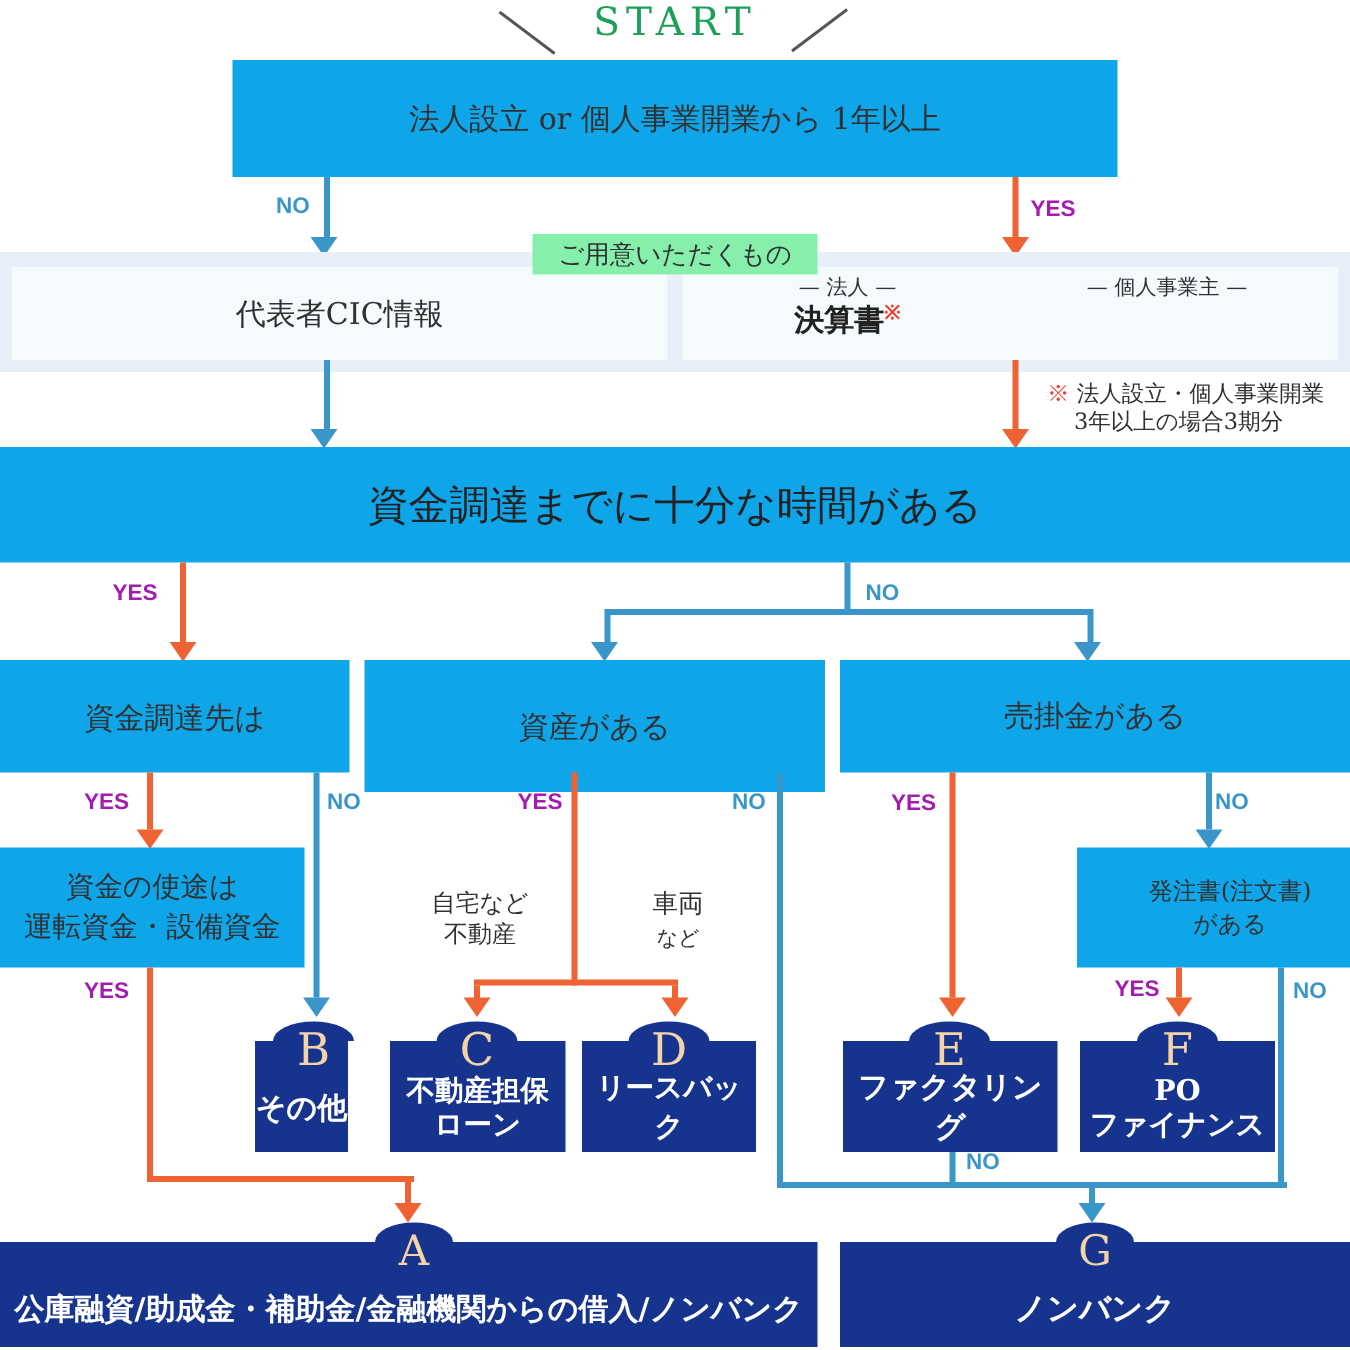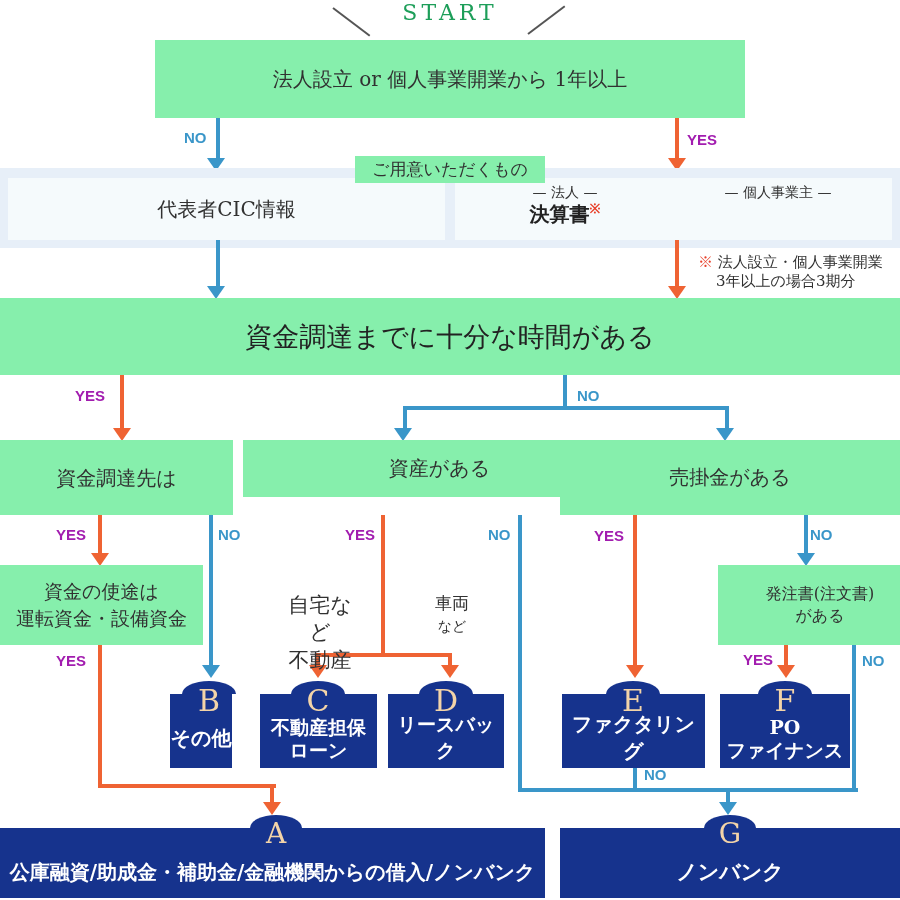--- a/index.html
+++ b/index.html
@@ -9,37 +9,37 @@
   .vl{position:absolute;width:4px;}
   .hl{position:absolute;height:4px;}
   .lo{background:#ef6333;}
   .lb{background:#3a96c9;}
   .ah{position:absolute;width:0;height:0;border-left:9px solid transparent;border-right:9px solid transparent;}
   .aho{border-top:13px solid #ef6333;}
   .ahb{border-top:13px solid #3a96c9;}
   .yn{position:absolute;font-family:"Liberation Sans",sans-serif;font-weight:700;font-size:15px;line-height:1;}
   .yes{color:#a21caf;}
   .no{color:#3a96c9;}
-  .cream{position:absolute;background:#86efac;display:flex;flex-direction:column;align-items:center;justify-content:center;text-align:center;}
+  .cream{position:absolute;background:#0ea5e9;display:flex;flex-direction:column;align-items:center;justify-content:center;text-align:center;}
   .navy{position:absolute;background:#16338d;color:#ffffff;display:flex;flex-direction:column;align-items:center;justify-content:center;text-align:center;font-weight:700;}
   .bump{position:absolute;background:#16338d;border-radius:50% 50% 0 0 / 100% 100% 0 0;}
   .letter{position:absolute;color:#f3d4a8;font-size:30px;line-height:1;text-align:center;width:40px;}
   .innerbox{position:absolute;background:#f5fafc;}
   .tag{font-size:14px;color:#313131;line-height:1.2;}
   .doc{font-size:20px;font-weight:700;color:#222;line-height:1.2;}
   .sup{color:#e8402a;font-size:13px;vertical-align:super;font-weight:700;}
   .slash{position:absolute;width:46px;height:2px;background:#555;}
 </style>
 </head>
 <body>
 
 <div id="canvas">
 
   <div class="slash" style="left:333px;top:7px;transform:rotate(37deg);transform-origin:left center;"></div>
-  <div class="abs" style="left:375px;top:0px;width:150px;text-align:center;font-size:22px;letter-spacing:4px;color:#1d9e59;">START</div>
+  <div class="abs" style="left:375px;top:0px;width:150px;text-align:center;font-size:26px;letter-spacing:4px;color:#1d9e59;">START</div>
   <div class="slash" style="left:528px;top:33px;transform:rotate(-37deg);transform-origin:left center;"></div>
 
   <div class="cream" style="left:155px;top:40px;width:590px;height:78px;font-size:20px;">
     <span>法人設立 or 個人事業開業から 1年以上</span>
   </div>
 
   <div class="yn no" style="left:184px;top:130px;">NO</div>
   <div class="vl lb" style="left:216px;top:118px;height:40px;"></div>
   <div class="ah ahb" style="left:207px;top:158px;"></div>
 
@@ -85,21 +85,21 @@
   <div class="vl lb" style="left:563px;top:375px;height:35px;"></div>
   <div class="hl lb" style="left:403px;top:406px;width:326px;"></div>
   <div class="vl lb" style="left:403px;top:410px;height:18px;"></div>
   <div class="ah ahb" style="left:394px;top:428px;"></div>
   <div class="vl lb" style="left:725px;top:410px;height:18px;"></div>
   <div class="ah ahb" style="left:716px;top:428px;"></div>
 
   <div class="cream" style="left:0px;top:440px;width:233px;height:75px;font-size:20px;line-height:1.4;">
     <span>資金調達先は</span>
   </div>
-  <div class="cream" style="left:243px;top:440px;width:307px;height:57px;font-size:20px;padding-left:43px;">
+  <div class="cream" style="left:243px;top:440px;width:307px;height:88px;font-size:20px;">
     <span>資産がある</span>
   </div>
   <div class="cream" style="left:560px;top:440px;width:340px;height:75px;font-size:20px;">
     <span>売掛金がある</span>
   </div>
 
   <div class="yn yes" style="left:56px;top:527px;">YES</div>
   <div class="vl lo" style="left:98px;top:515px;height:38px;"></div>
   <div class="ah aho" style="left:91px;top:553px;"></div>
 
@@ -118,21 +118,21 @@
   <div class="ah aho" style="left:263px;top:802px;"></div>
 
   <div class="yn yes" style="left:345px;top:527px;">YES</div>
   <div class="vl lo" style="left:381px;top:515px;height:142px;"></div>
   <div class="hl lo" style="left:316px;top:653px;width:136px;"></div>
   <div class="vl lo" style="left:316px;top:657px;height:10px;"></div>
   <div class="ah aho" style="left:309px;top:665px;"></div>
   <div class="vl lo" style="left:448px;top:657px;height:10px;"></div>
   <div class="ah aho" style="left:441px;top:665px;"></div>
 
-  <div class="abs" style="left:278px;top:592px;width:84px;text-align:center;font-size:21px;line-height:1.3;">
+  <div class="abs" style="left:278px;top:592px;width:84px;text-align:center;font-size:16px;line-height:1.3;">
     <span>自宅など</span><br>
     <span>不動産</span>
   </div>
   <div class="abs" style="left:423px;top:592px;width:58px;text-align:center;font-size:17px;line-height:1.3;">
     <span>車両</span><br>
     <span style="font-size:14px;text-align:center;">など</span>
   </div>
 
   <div class="yn no" style="left:488px;top:527px;">NO</div>
   <div class="vl lb" style="left:518px;top:515px;height:277px;"></div>

